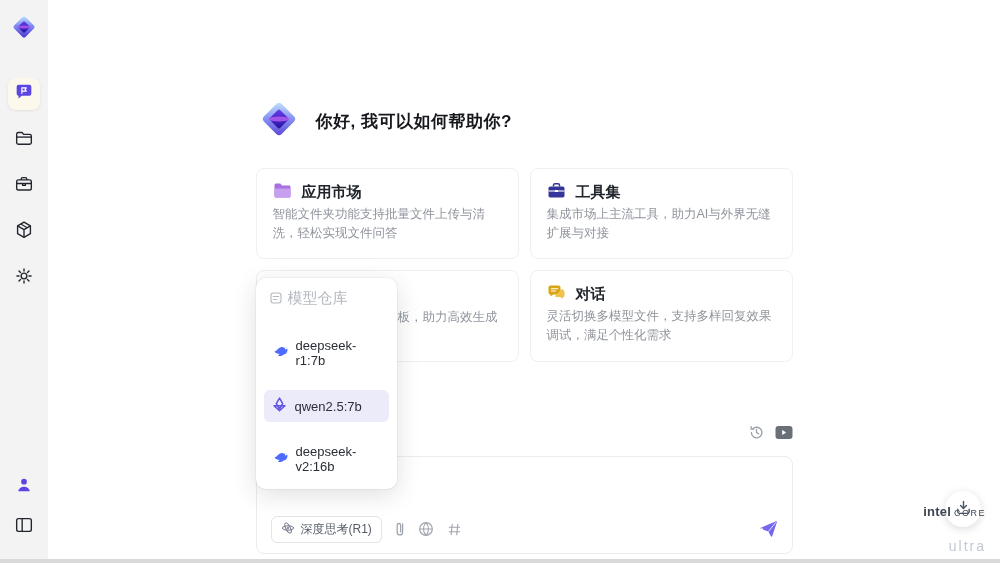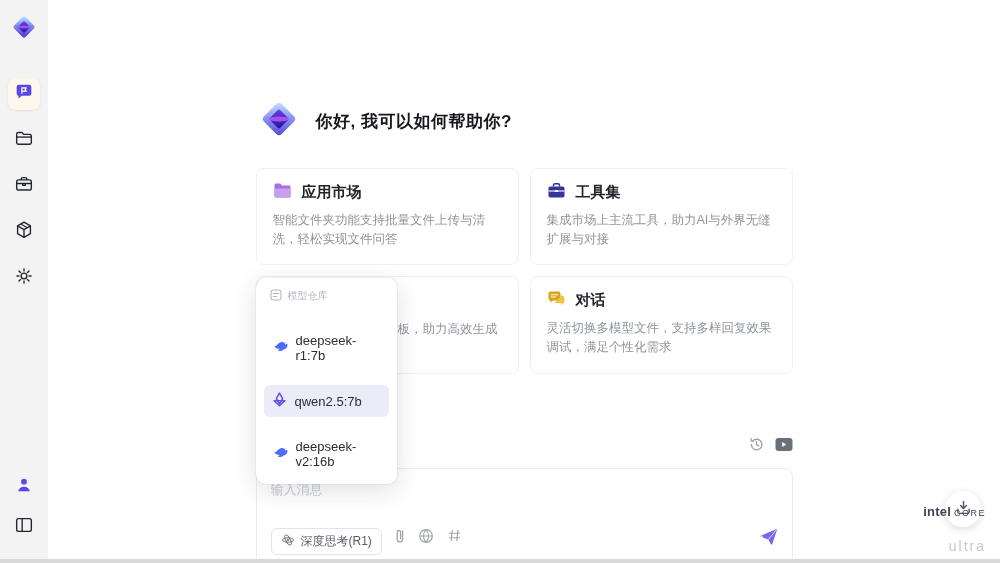--- a/index.html
+++ b/index.html
@@ -22,45 +22,45 @@
   .main { margin-left:48px; height:559px; position:relative; }
   .content { width:537px; margin:0 auto; position:relative; padding-top:96px; }
 
   .greeting { display:flex; align-items:center; gap:14px; }
   .greeting h1 { font-size:17px; font-weight:bold; letter-spacing:.5px; color:#15171c; }
 
   .cards { margin-top:22px; display:grid; grid-template-columns:1fr 1fr; gap:11px; }
   .card { background:#fff; border:1px solid #f0f0f2; border-radius:8px; padding:13px 16px 14px; min-height:80px; cursor:pointer; }
   .card-head { display:flex; align-items:center; gap:10px; }
   .card-title { font-size:15px; font-weight:bold; color:#20242b; }
-  .card-desc { margin-top:8px; font-size:12.5px; line-height:1.55; color:#90949c; }
+  .card-desc { margin-top:2px; font-size:12.5px; line-height:1.55; color:#90949c; }
 
   
   .selector-row { margin-top:56px; display:flex; align-items:center; justify-content:space-between; }
   .model-pill { display:flex; align-items:center; gap:8px; background:#f4f4f6; border-radius:6px;
     padding:5px 11px; cursor:pointer; }
   .model-pill .label { font-size:13px; color:#2a2e36; }
   .row-icons { display:flex; align-items:center; gap:10px; }
 
   
   .composer { margin-top:8px; border:1px solid #ececf0; border-radius:8px; height:98px;
     padding:12px 14px 10px; display:flex; flex-direction:column; justify-content:space-between; background:#fff; }
   .composer textarea { border:none; outline:none; resize:none; font-family:inherit; font-size:13px;
     color:#3a3f48; width:100%; height:34px; background:transparent; }
   .composer textarea::placeholder { color:#c8cbd2; }
-  .composer-bar { display:flex; align-items:flex-start; gap:13px; }
+  .composer-bar { display:flex; align-items:center; gap:13px; }
   .think-pill { display:flex; align-items:center; gap:6px; border:1px solid #e3e4e9; border-radius:6px;
     padding:4px 9px; font-size:12px; color:#555b66; cursor:pointer; }
   .bar-icon { display:flex; align-items:center; cursor:pointer; }
   .send-btn { margin-left:auto; cursor:pointer; display:flex; }
 
   
   .dropdown { position:absolute; left:0; top:278px; width:141px; background:#fff; border-radius:10px;
     box-shadow:0 6px 24px rgba(31,35,41,.14), 0 0 0 1px rgba(31,35,41,.04); padding:8px; z-index:20; }
-  .dd-header { display:flex; align-items:center; gap:6px; color:#b4b8bf; font-size:10px; padding:3px 6px 8px; }
+  .dd-header { display:flex; align-items:center; gap:6px; color:#b4b8bf; font-size:15px; padding:3px 6px 8px; }
   .dd-item { display:flex; align-items:center; gap:8px; padding:7px 8px; border-radius:6px;
     font-size:13px; color:#2a2e36; cursor:pointer; margin-top:15px; }
   .dd-item.selected { background:#ecebfa; }
 
   
   .download-fab { position:fixed; right:19px; bottom:36px; width:36px; height:36px; border-radius:50%;
     background:#fff; box-shadow:0 2px 8px rgba(0,0,0,.15); display:flex; align-items:center; justify-content:center; cursor:pointer; }
   .intel-badge { position:fixed; right:14px; bottom:10px; text-align:right; line-height:1; cursor:default; }
   .intel-badge .line1 { font-size:13px; color:#3f4654; }
   .intel-badge .brand { font-weight:bold; letter-spacing:.2px; }

